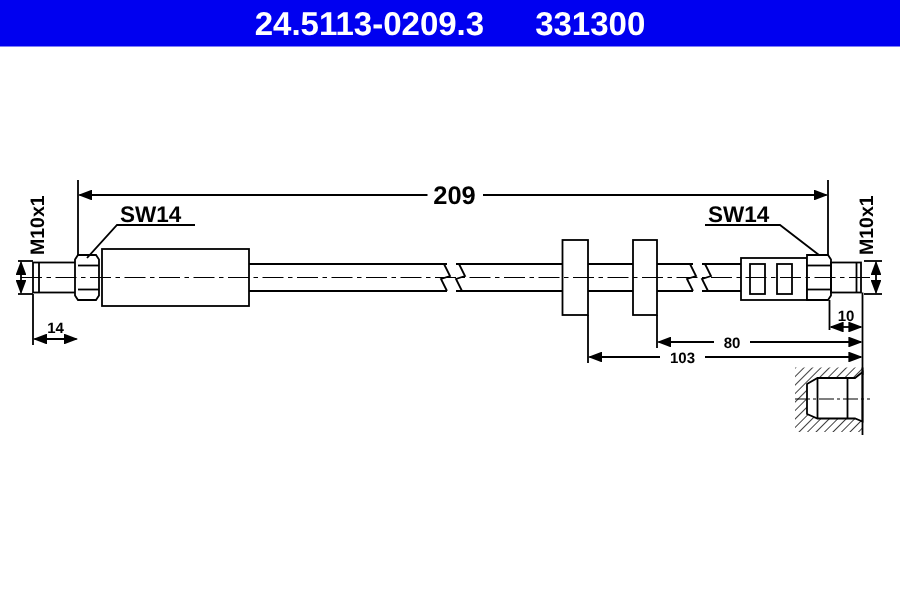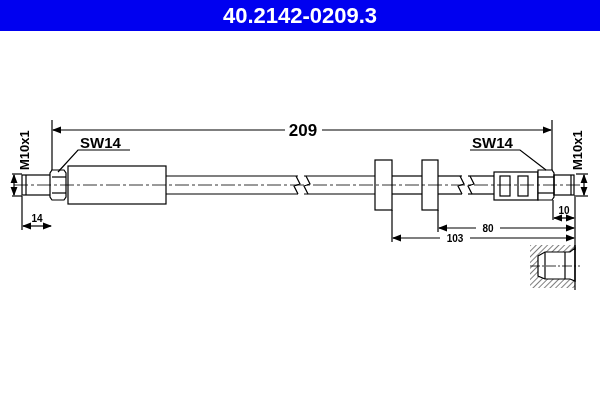--- a/index.html
+++ b/index.html
@@ -6,21 +6,22 @@
   body { width:600px; height:400px; overflow:hidden; position:relative; font-family:"Liberation Sans", sans-serif; }
   .header { position:absolute; left:0; top:0; width:600px; height:31px; background:#0000f0; color:#fff;
             font-weight:bold; font-size:22px; display:flex; justify-content:center; align-items:center; gap:34px; letter-spacing:0px; }
   svg { position:absolute; left:0; top:0; }
   .dim { font-family:"Liberation Sans", sans-serif; font-weight:bold; fill:#000; }
 </style>
 </head>
 <body>
 
 <div class="header">
-  <span>40.2142-0209.3</span>
+  <span>24.5113-0209.3</span>
+  <span>331300</span>
 </div>
 
 <svg width="600" height="400" viewBox="0 0 600 400">
   <defs>
     <marker id="arr" markerWidth="8" markerHeight="6" refX="7" refY="3" orient="auto">
       <path d="M0,0 L8,3 L0,6 z" fill="#000"></path>
     </marker>
     <marker id="arrs" markerWidth="8" markerHeight="6" refX="1" refY="3" orient="auto">
       <path d="M8,0 L0,3 L8,6 z" fill="#000"></path>
     </marker>

